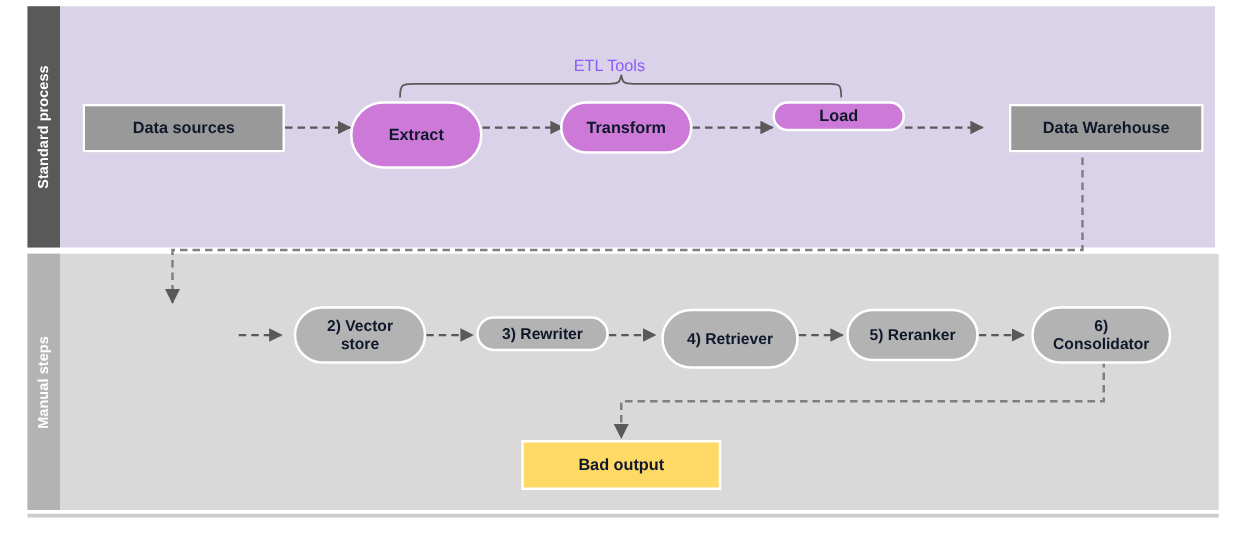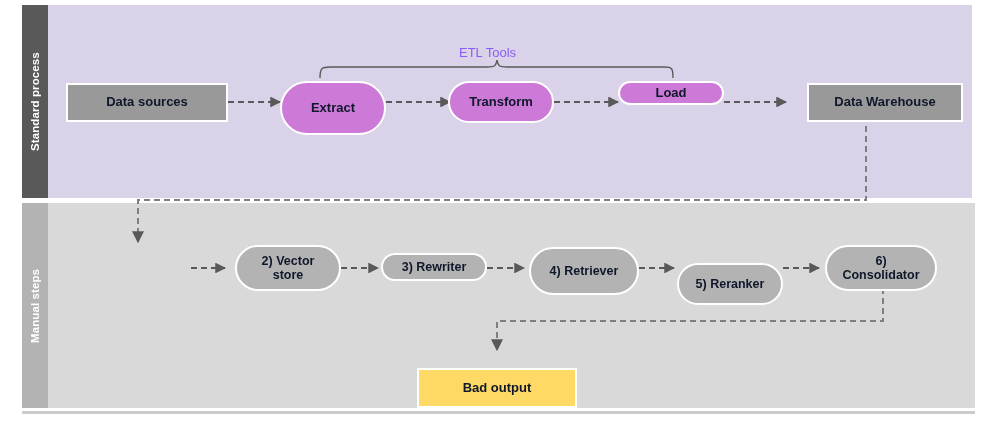--- a/index.html
+++ b/index.html
@@ -173,20 +173,20 @@
 
   <div class="node node-rect" style="left:787px; top:83px; width:156px; height:39px;margin-left:20px;">Data Warehouse</div>
 
 
   <div class="node node-pill-grey" style="left:235px; top:245px; width:106px; height:46px;">2) Vector<br>store</div>
 
   <div class="node node-pill-grey" style="left:381px; top:253px; width:106px; height:28px;">3) Rewriter</div>
 
   <div class="node node-pill-grey" style="left:529px; top:247px; width:110px; height:48px;">4) Retriever</div>
 
-  <div class="node node-pill-grey" style="left:677px; top:247px; width:106px; height:42px;margin-top:16px;">5) Reranker</div>
+  <div class="node node-pill-grey" style="left:677px; top:247px; width:106px; height:42px;">5) Reranker</div>
 
   <div class="node node-pill-grey" style="left:825px; top:245px; width:112px; height:46px;">6)<br>Consolidator</div>
 
-  <div class="node node-yellow" style="left:417px; top:352px; width:160px; height:40px;margin-top:16px;">Bad output</div>
+  <div class="node node-yellow" style="left:417px; top:352px; width:160px; height:40px;">Bad output</div>
 
   <div class="bottom-rule"></div>
 </div>
 
 </body></html>

